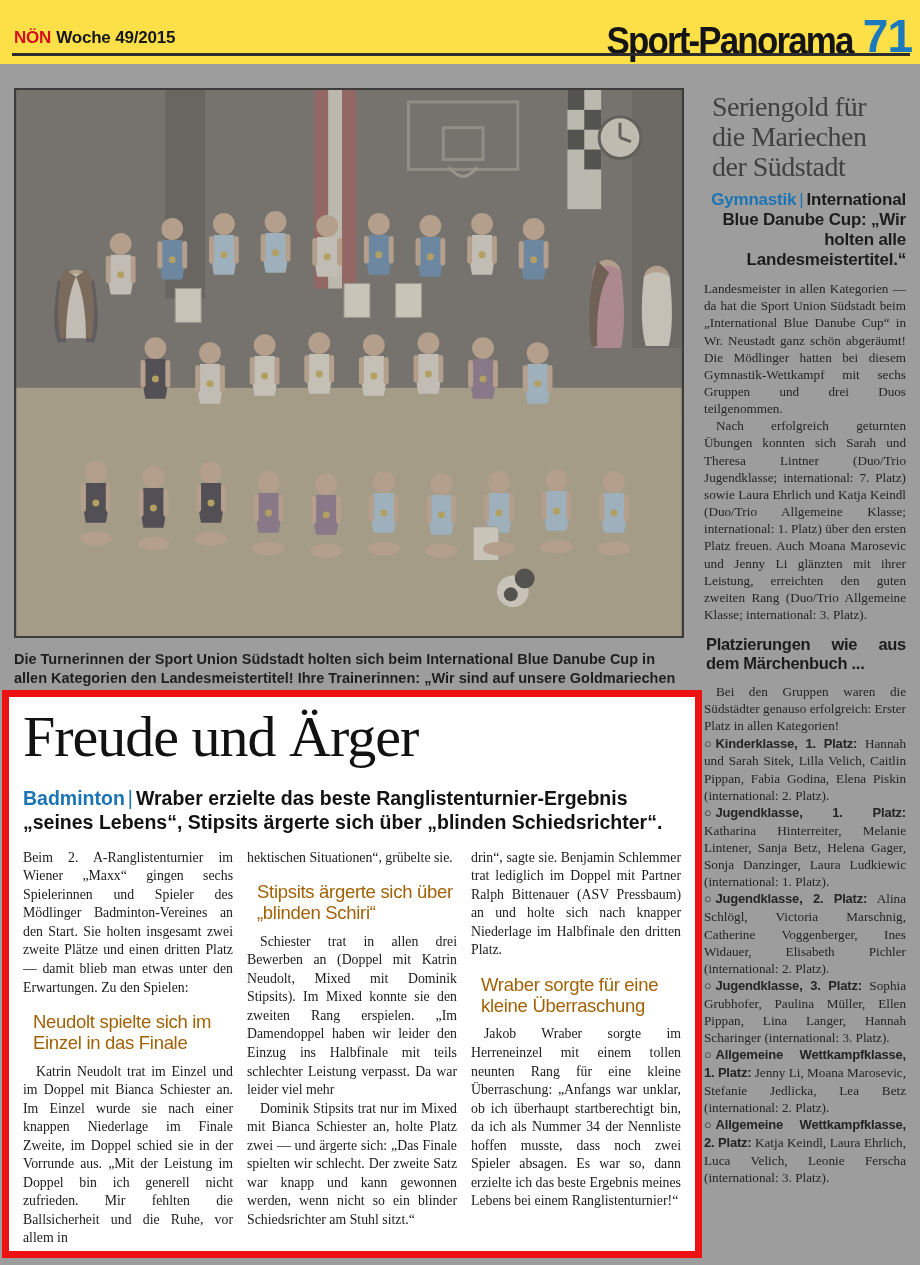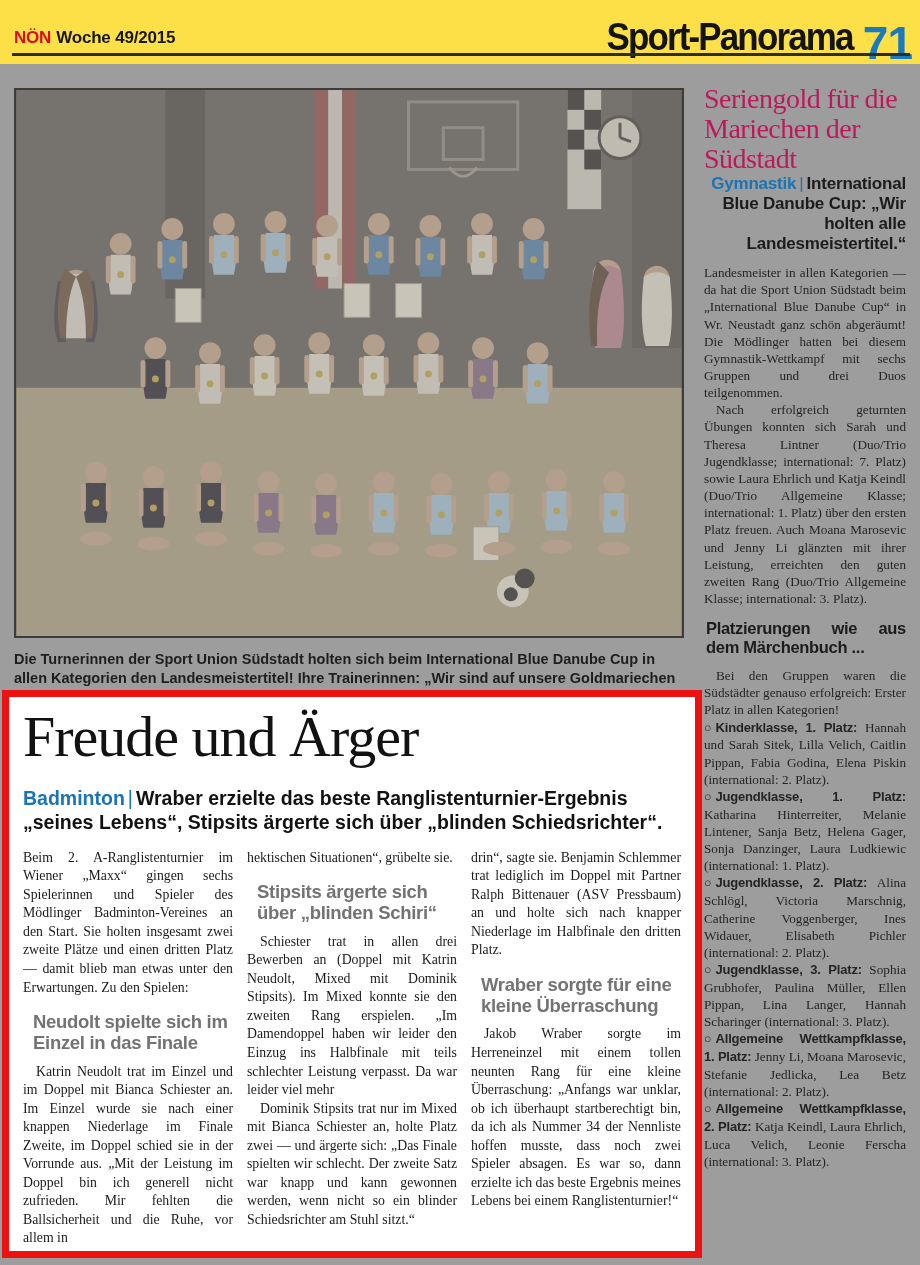--- a/index.html
+++ b/index.html
@@ -4,21 +4,21 @@
 <style>
   html,body{margin:0;padding:0;}
   body{
     width:920px;height:1265px;position:relative;overflow:hidden;
     background:#ffffff;font-family:"Liberation Sans",sans-serif;
   }
   
   .masthead{position:absolute;left:0;top:0;width:920px;height:64px;background:#fde047;}
   .mh-left{position:absolute;left:14px;top:28px;font-size:17px;font-weight:bold;color:#161616;letter-spacing:-.2px;white-space:nowrap;}
   .brand{color:#d50f22;margin-right:5px;}
-  .mh-right{position:absolute;right:8px;top:16px;display:flex;align-items:flex-start;gap:10px;}
+  .mh-right{position:absolute;right:8px;top:9px;display:flex;align-items:flex-end;gap:10px;}
   .section-title{font-size:38px;font-weight:bold;color:#141414;letter-spacing:-2px;transform:scaleX(.92);transform-origin:right;}
   .page-number{font-size:46px;font-weight:bold;color:#1b79be;letter-spacing:-1px;}
   .masthead-rule{position:absolute;left:12px;right:10px;top:53px;height:3px;background:#2d2d2d;}
   
   .dim{position:absolute;left:0;right:0;top:64px;bottom:0;background:#9d9d9d;}
   
   .photo-frame{position:absolute;left:14px;top:88px;width:670px;height:550px;border:2px solid #3c3c3c;box-sizing:border-box;background:#6b665f;}
   .photo-frame svg{display:block;width:100%;height:100%;}
   
   .caption{position:absolute;left:14px;top:650px;width:676px;font-size:14.5px;line-height:1.3;font-weight:bold;color:#1e1e1e;}
@@ -29,24 +29,24 @@
     background:#ffffff;border:7px solid #ee1111;padding:8px 14px 6px 14px;overflow:hidden;
   }
   .main-headline{font-family:"Liberation Serif",serif;font-weight:normal;font-size:58px;line-height:1.02;color:#121212;margin:2px 0 10px 0;letter-spacing:-1px;}
   .standfirst{font-size:19.5px;line-height:1.22;font-weight:bold;color:#121212;width:655px;margin-top:21px;}
   .kicker{color:#1b74b4;}
   .kicker-sep{color:#1b74b4;font-weight:normal;padding:0 3px;}
   .cols{display:flex;gap:14px;margin-top:14px;height:402px;overflow:hidden;}
   .col{width:210px;overflow:hidden;}
   .jp{font-family:"Liberation Serif",serif;font-size:13.8px;line-height:1.345;text-align:justify;color:#1a1a1a;margin:0;hyphens:auto;-webkit-hyphens:auto;}
   .jp.ind{text-indent:13px;}
-  .colhead{font-family:"Liberation Sans",sans-serif;font-size:18.5px;line-height:1.12;font-weight:bold;color:#737373;margin:15px 0 9px 0;padding-left:10px;letter-spacing:-.3px;}
+  .colhead{font-family:"Liberation Sans",sans-serif;font-size:18.5px;line-height:1.12;font-weight:normal;color:#a16207;margin:15px 0 9px 0;padding-left:10px;letter-spacing:-.3px;}
   
   .side{position:absolute;left:704px;top:84px;width:202px;color:#242424;}
-  .side-headline{font-family:"Liberation Serif",serif;font-weight:normal;font-size:28px;line-height:1.07;color:#be185d;margin:0;letter-spacing:-.5px;}
+  .side-headline{font-family:"Liberation Serif",serif;font-weight:normal;font-size:28px;line-height:1.07;color:#404040;margin:8px;letter-spacing:-.5px;}
   .side-kicker{margin-top:0;font-size:17px;line-height:1.18;font-weight:bold;color:#1c1c1c;letter-spacing:-.2px;text-align:right;}
   .side-body{margin-top:10px;font-family:"Liberation Serif",serif;font-size:13.2px;line-height:1.3;text-align:justify;color:#242424;hyphens:auto;-webkit-hyphens:auto;}
   .side-body p{margin:0;}
   .side-body p.ind{text-indent:12px;}
   .side-subhead{font-family:"Liberation Sans",sans-serif;font-size:16.5px;line-height:1.15;font-weight:bold;color:#1c1c1c;margin:12px 0 10px 2px;letter-spacing:-.3px;}
   .place-item{margin:0;text-align:justify;}
   .place-bullet{font-family:"Liberation Sans",sans-serif;font-weight:bold;font-size:12.5px;display:inline-block;margin-right:4px;}
   .place-label{font-family:"Liberation Sans",sans-serif;font-weight:bold;font-size:13px;letter-spacing:-.2px;}
 </style>
 </head>

